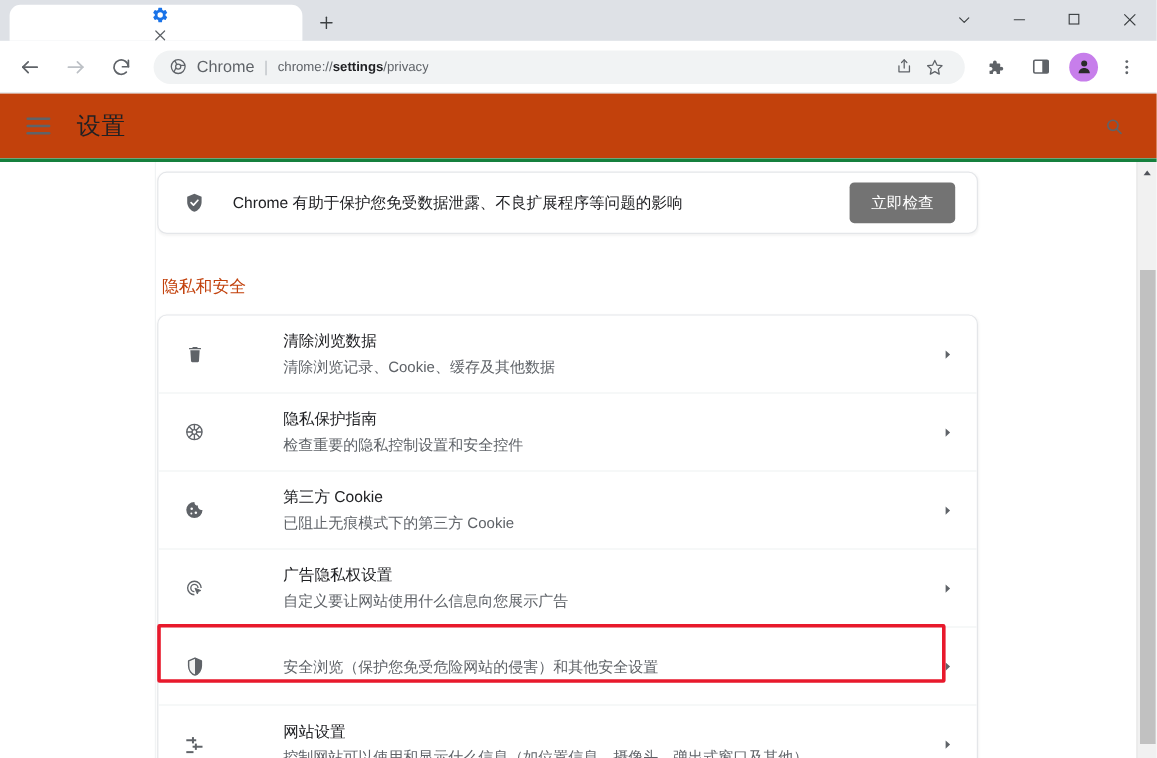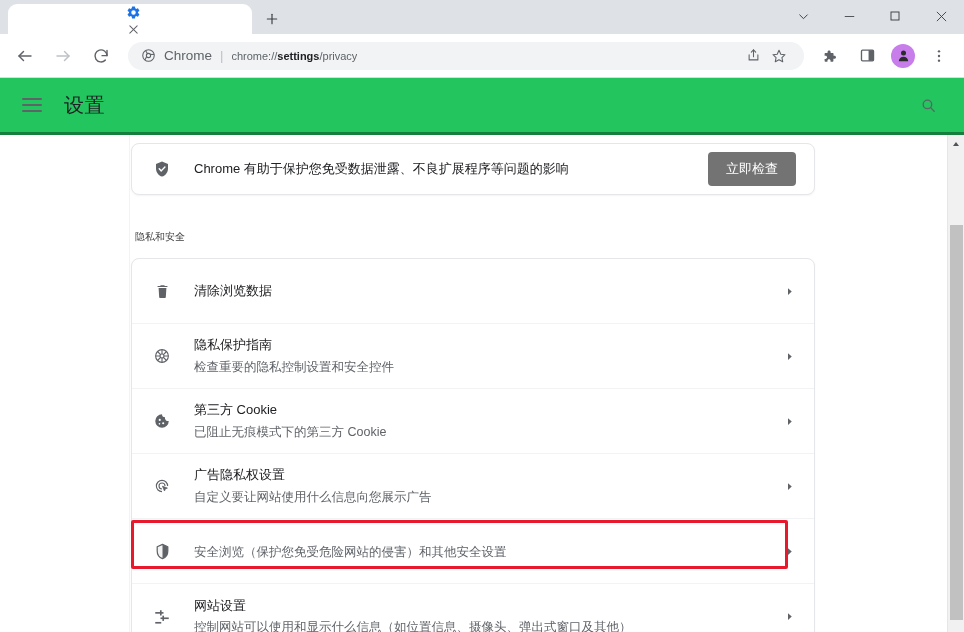--- a/index.html
+++ b/index.html
@@ -140,21 +140,21 @@
     border-radius: 50%;
     background: #c77eeb;
     display: flex; align-items: center; justify-content: center;
     margin: 0 5px;
     flex: 0 0 24px;
   }
 
   
   .settings-header {
     height: 54px;
-    background: #22c55e;
+    background: #c2410c;
     display: flex;
     align-items: center;
     padding: 0 22px;
     position: relative;
   }
   .hamburger {
     width: 22px; height: 22px;
     display: flex; flex-direction: column; justify-content: center;
     gap: 4px;
     margin-right: 20px;
@@ -235,34 +235,35 @@
     color: #ffffff;
     font-size: 13px;
     padding: 8px 18px;
     border: none;
     border-radius: 4px;
     font-family: inherit;
     white-space: nowrap;
   }
 
   .section-title {
-    font-size: 10px;
-    color: #404040;
+    font-size: 14px;
+    color: #c2410c;
     margin: 35px 0 14px 4px;
     font-weight: 400;
   }
 
   .rows-card { margin-bottom: 20px; }
   .row {
     display: flex;
     align-items: center;
     min-height: 65px;
     padding: 10px 18px 10px 20px;
     border-bottom: 1px solid #f1f3f4;
     position: relative;
+    gap: 42px;
   }
   .row:last-child { border-bottom: none; }
   .row-icon {
     width: 20px; height: 20px;
     flex: 0 0 20px;
     display: flex; align-items: center; justify-content: center;
     color: #5f6368;
     margin-right: 22px;
   }
   .row-body { flex: 1 1 auto; min-width: 0; }
@@ -485,20 +486,21 @@
       <div class="card rows-card">
 
         <div class="row">
           <span class="row-icon">
             <svg width="17" height="17" viewBox="0 0 24 24" fill="currentColor">
               <path d="M9.5 3h5l.8 1.2H19v1.6H5V4.2h3.7zM6.5 7h11l-.8 12.6c-.04.78-.68 1.4-1.46 1.4H8.76c-.78 0-1.42-.62-1.46-1.4z"></path>
             </svg>
           </span>
           <div class="row-body">
             <div class="row-title">清除浏览数据</div>
+            <div class="row-sub">清除浏览记录、Cookie、缓存及其他数据</div>
           </div>
           <span class="row-arrow">
             <svg width="9" height="9" viewBox="0 0 24 24" fill="currentColor">
                 <polygon points="8,3 18,12 8,21"></polygon>
               </svg>
           </span>
         </div>
 
         <div class="row">
           <span class="row-icon">

